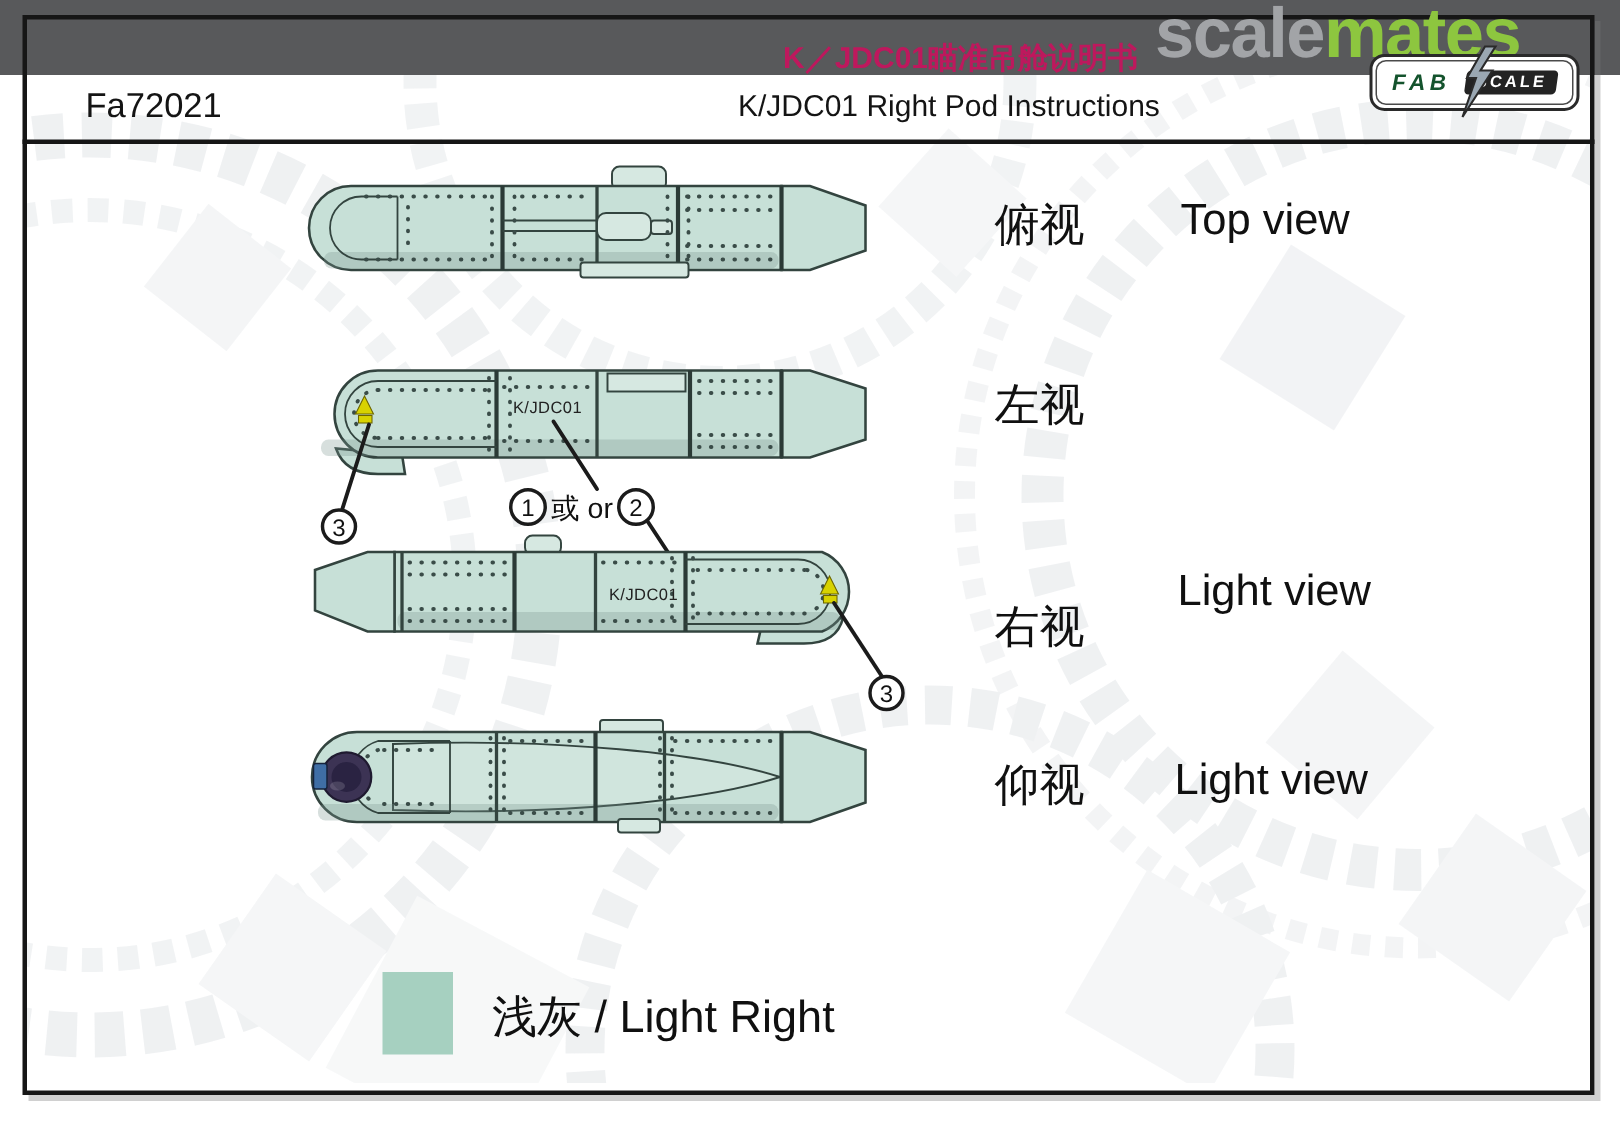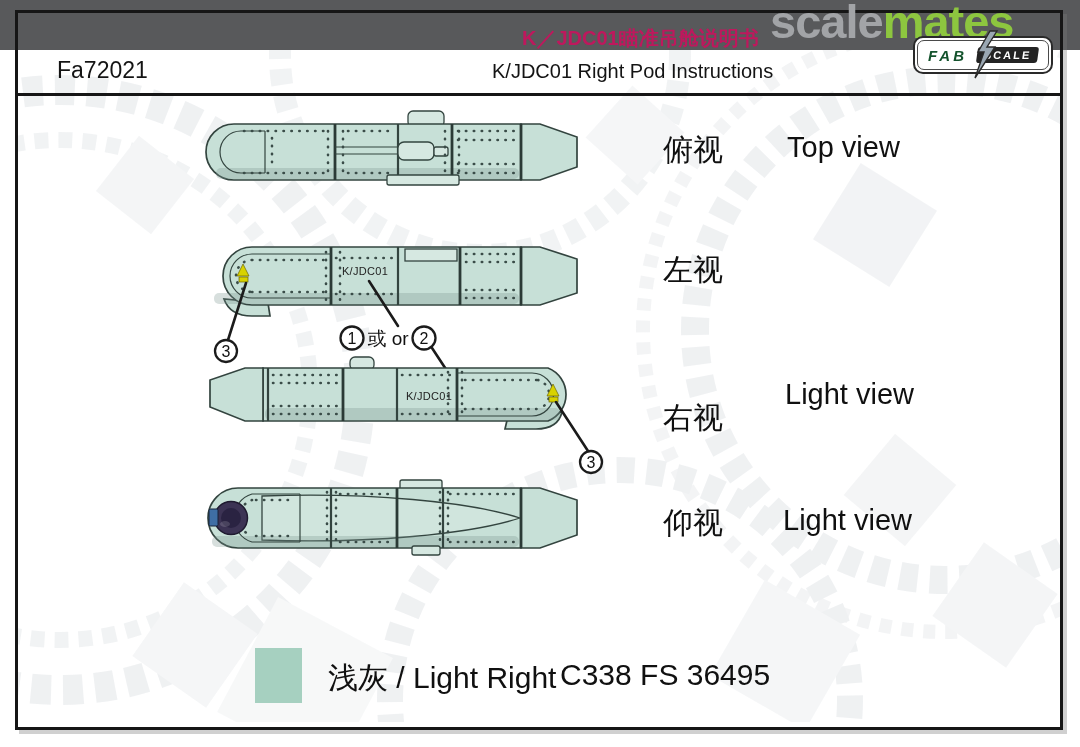--- a/index.html
+++ b/index.html
@@ -218,15 +218,14 @@
   <div class="vlabel-cn" style="left:663px;top:250px;">左视</div>
 
   <div class="vlabel-cn" style="left:663px;top:398px;">右视</div>
   <div class="vlabel-en" style="left:755px;top:378px;">Light view</div>
 
   <div class="vlabel-cn" style="left:663px;top:503px;">仰视</div>
   <div class="vlabel-en" style="left:753px;top:504px;">Light view</div>
 
   <div class="swatch" style="background:#a6d0c0"></div>
   <div class="legend-name">浅灰  / Light Right</div>
-  <div class="legend-code">C338 FS 36495</div>
 
 </div>
 
 </body></html>

